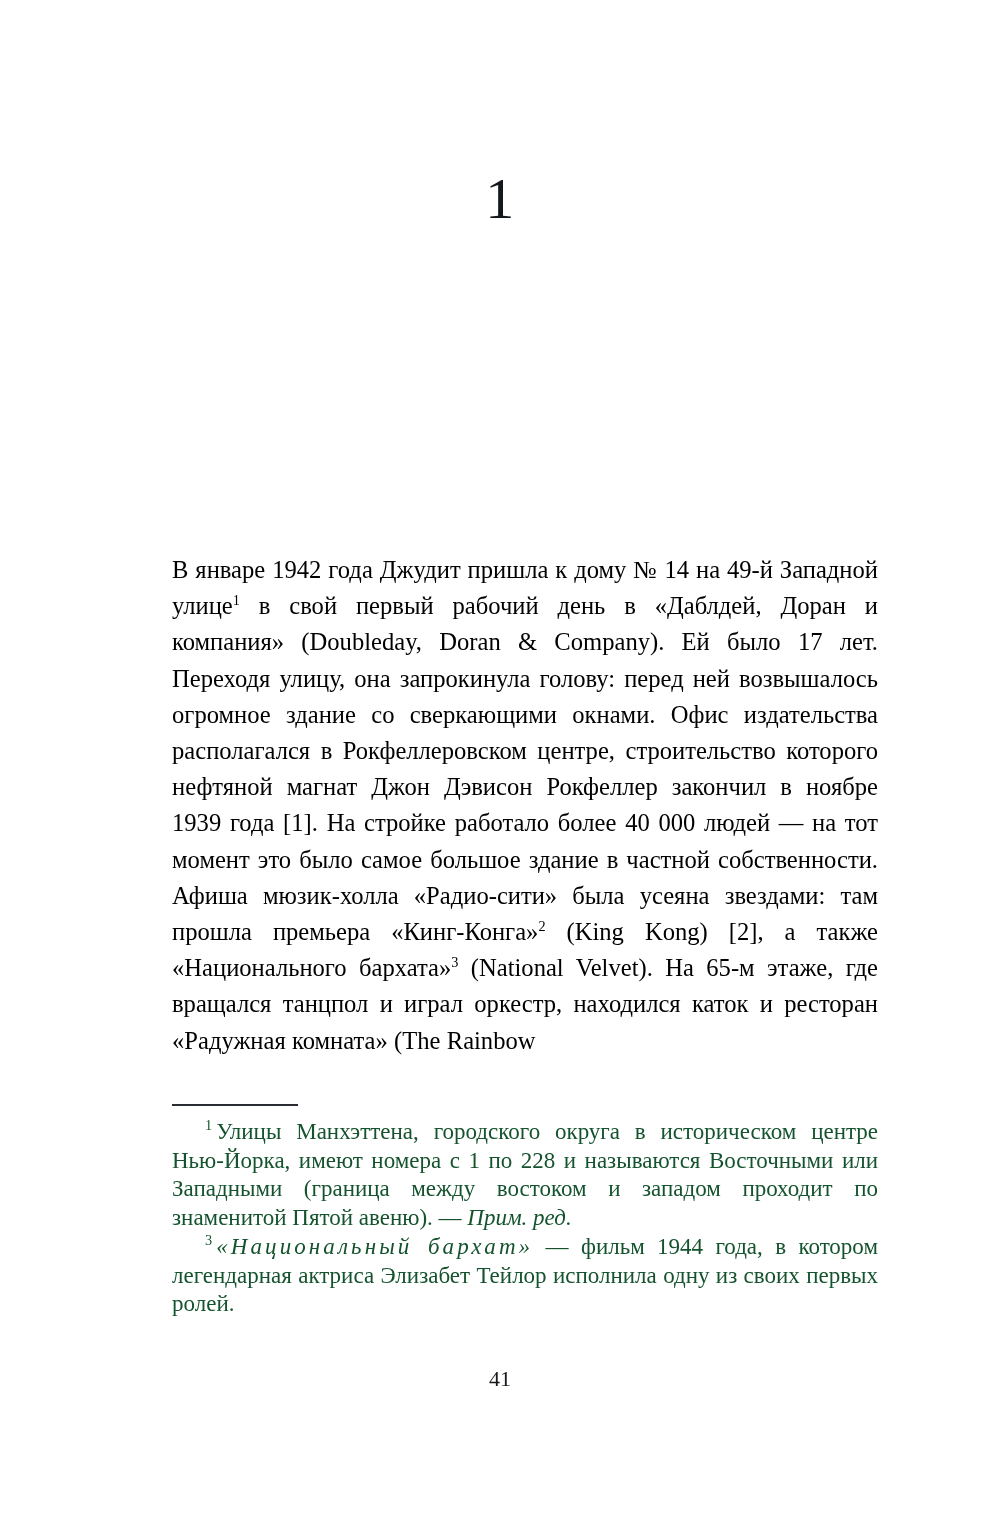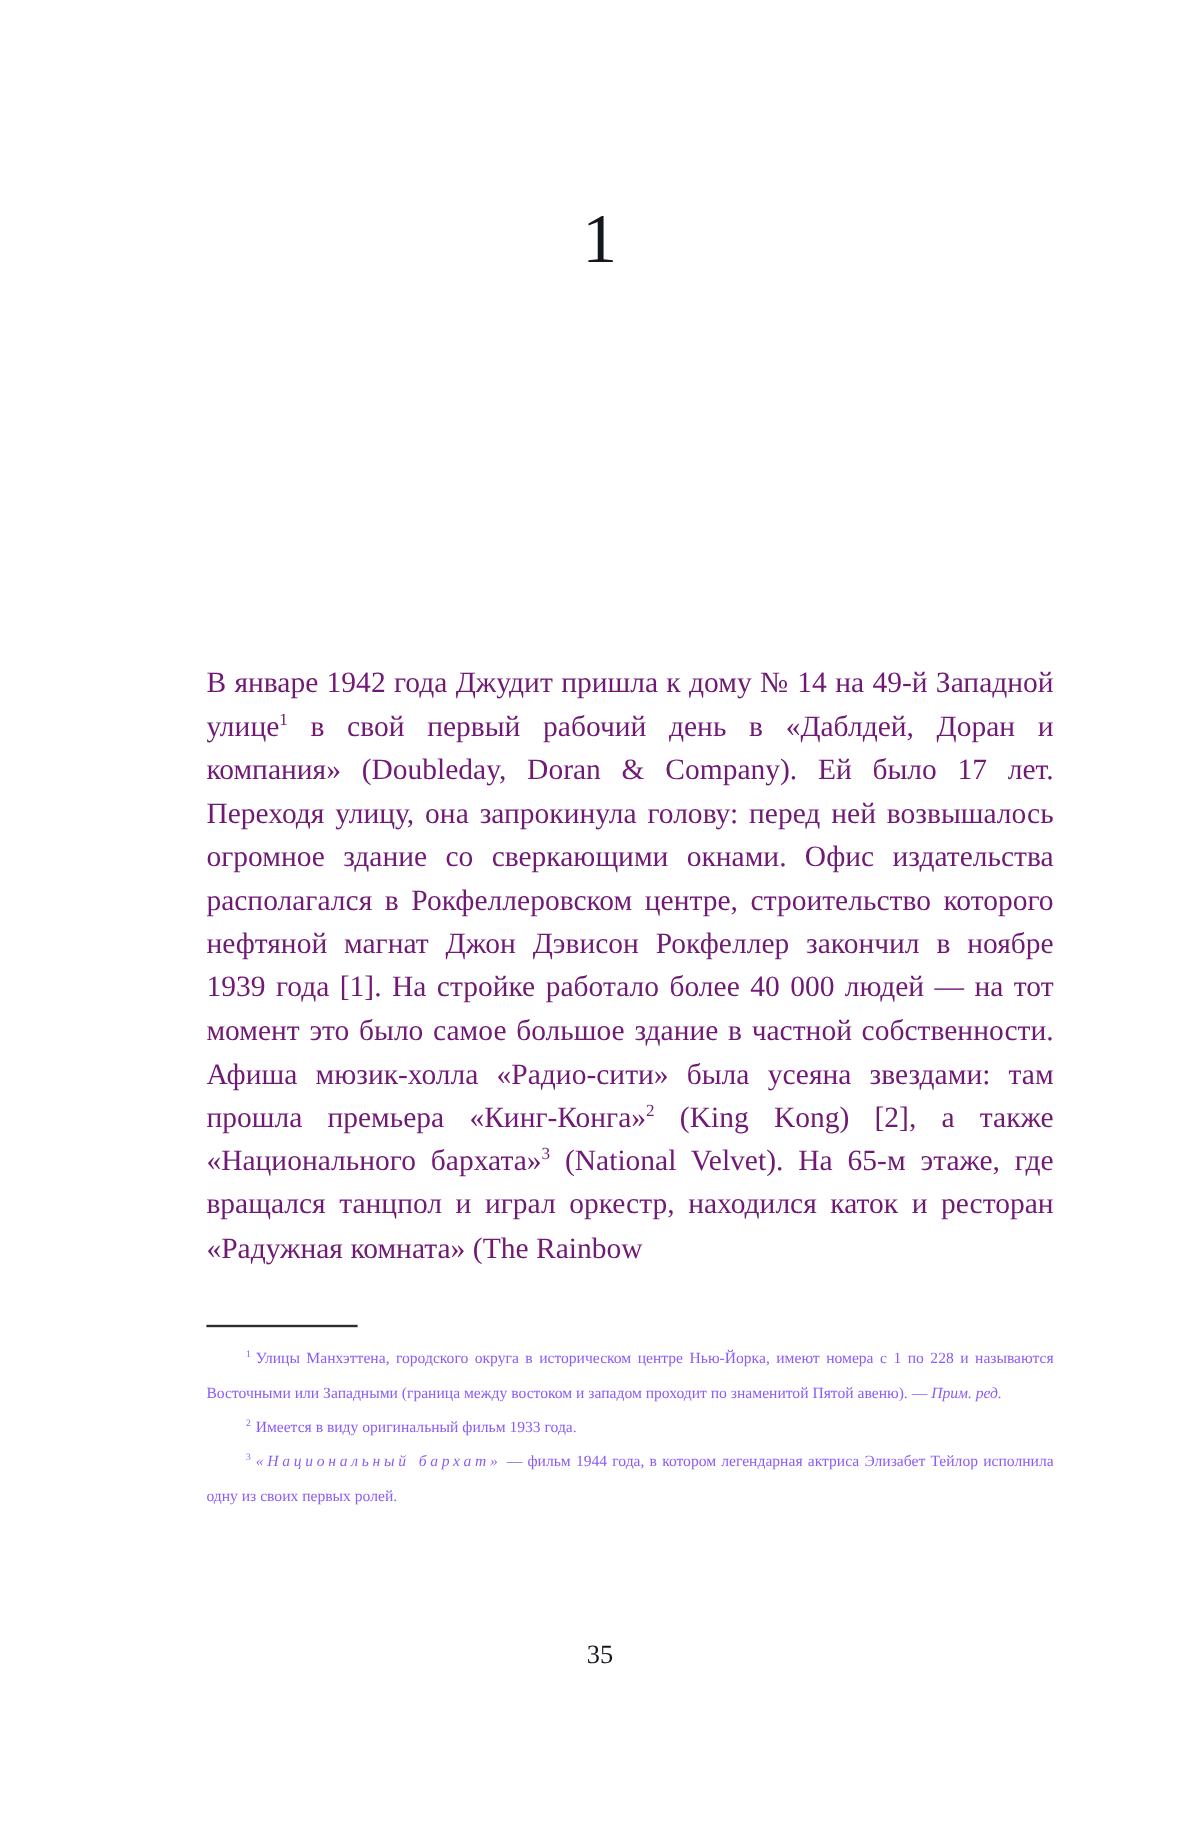--- a/index.html
+++ b/index.html
@@ -42,21 +42,21 @@
     width: 706px;
   }
 
   .body-paragraph {
     margin: 0;
     font-size: 24.6px;
     line-height: 36.2px;
     text-align: justify;
     text-align-last: left;
     text-indent: 0;
-    color: #701a75;
+    color: #000000;
     word-spacing: 0.1px;
     hyphens: manual;
   }
 
   .body-paragraph sup {
     font-size: 0.58em;
     vertical-align: super;
     line-height: 0;
   }
 
@@ -71,26 +71,26 @@
   .footnote-rule {
     width: 126px;
     height: 0;
     border: 0;
     border-top: 2px solid #2a2d31;
     margin: 0 0 12px 0;
   }
 
   .footnote {
     margin: 0;
-    font-size: 13px;
+    font-size: 23px;
     line-height: 28.7px;
     text-align: justify;
     text-align-last: left;
     text-indent: 33px;
-    color: #8b5cf6;
+    color: #14532d;
   }
 
   .footnote .fn-marker {
     font-size: 0.62em;
     vertical-align: super;
     line-height: 0;
     margin-right: 4px;
   }
 
   .footnote .fn-italic {
@@ -124,21 +124,20 @@
   <div class="body-block">
     <p class="body-paragraph"><span>В январе 1942 года Джудит пришла к дому № 14 на 49-й Западной улице</span><sup>1</sup><span> в свой первый рабочий день в «Даблдей, Доран и компания» (Doubleday, Doran &amp; Company). Ей было 17 лет. Переходя улицу, она запрокинула голову: перед ней возвышалось огромное здание со сверкающими окнами. Офис издательства располагался в Рокфеллеровском центре, строительство которого нефтяной магнат Джон Дэвисон Рокфеллер закончил в ноябре 1939 года [1]. На стройке работало более 40 000 людей — на тот момент это было самое большое здание в частной собственности. Афиша мюзик-холла «Радио-сити» была усеяна звездами: там прошла премьера «Кинг-Конга»</span><sup>2</sup><span> (King Kong) [2], а также «Национального бархата»</span><sup>3</sup><span> (National Velvet). На 65-м этаже, где вращался танцпол и играл оркестр, находился каток и ресторан «Радужная комната» (The Rainbow</span></p>
   </div>
 
   <div class="footnotes">
 
     <hr class="footnote-rule">
 
     <p class="footnote"><span class="fn-marker">1</span><span>Улицы Манхэттена, городского округа в историческом центре Нью-Йорка, имеют номера с 1 по 228 и называются Восточными или Западными (граница между востоком и западом проходит по знаменитой Пятой авеню). — </span><span class="fn-italic">Прим. ред.</span></p>
 
-    <p class="footnote"><span class="fn-marker">2</span><span>Имеется в виду оригинальный фильм 1933 года.</span></p>
 
     <p class="footnote"><span class="fn-marker">3</span><span class="fn-spaced">«Национальный бархат»</span><span> — фильм 1944 года, в котором легендарная актриса Элизабет Тейлор исполнила одну из своих первых ролей.</span></p>
 
   </div>
 
-  <div class="page-number">35</div>
+  <div class="page-number">41</div>
 
 </div>
 
 </body></html>

